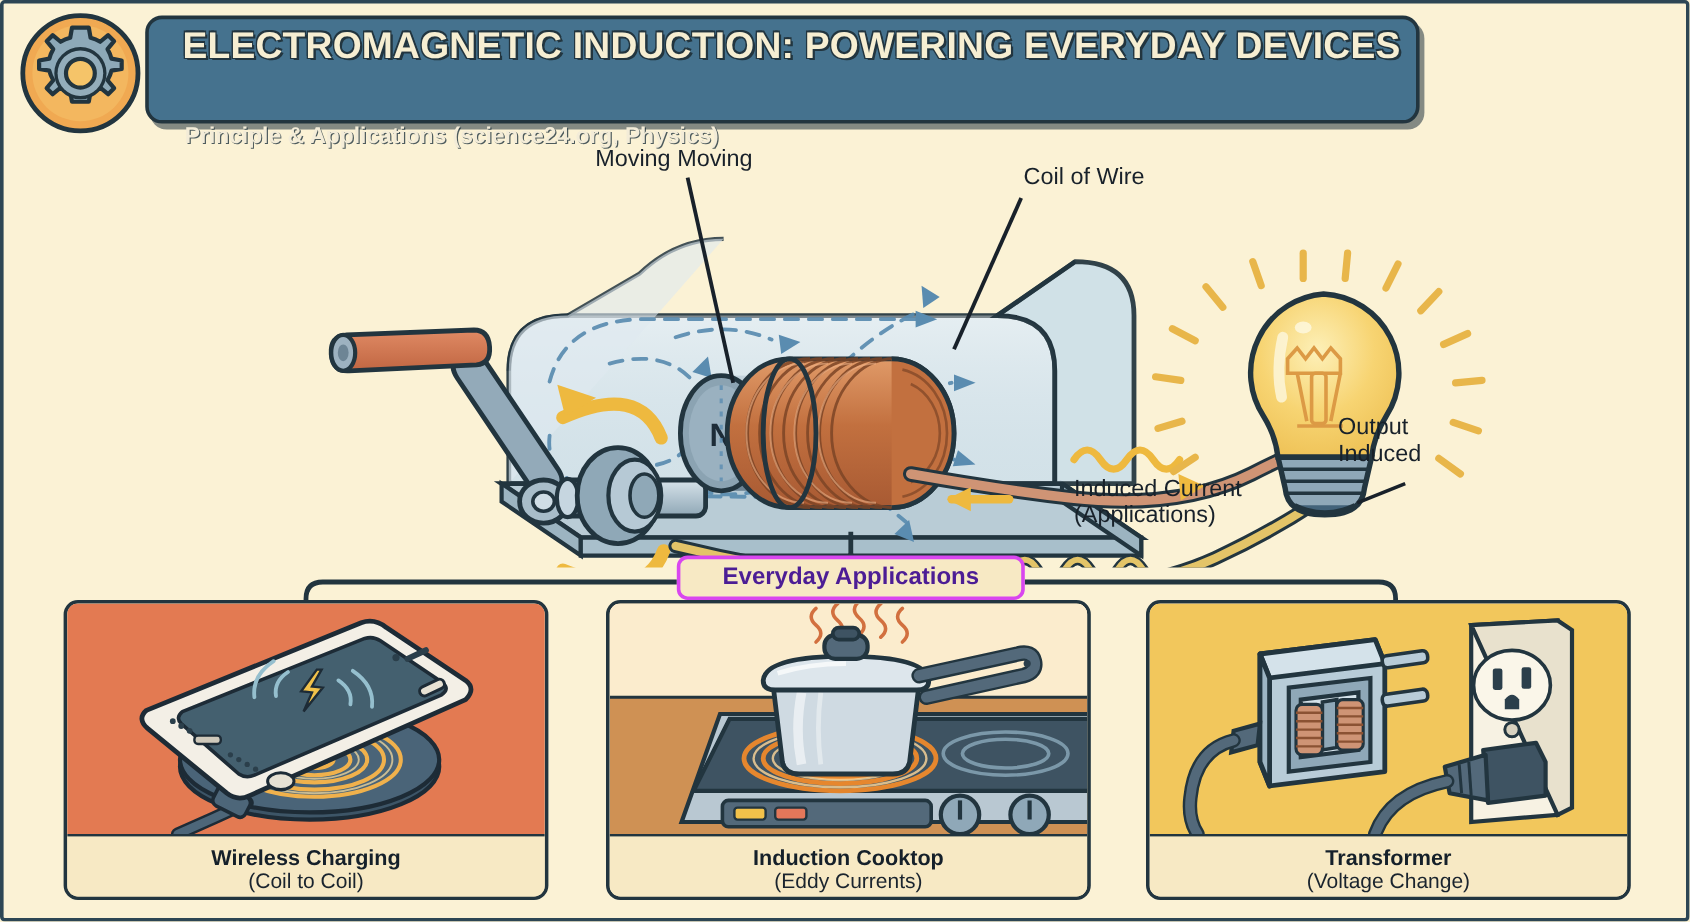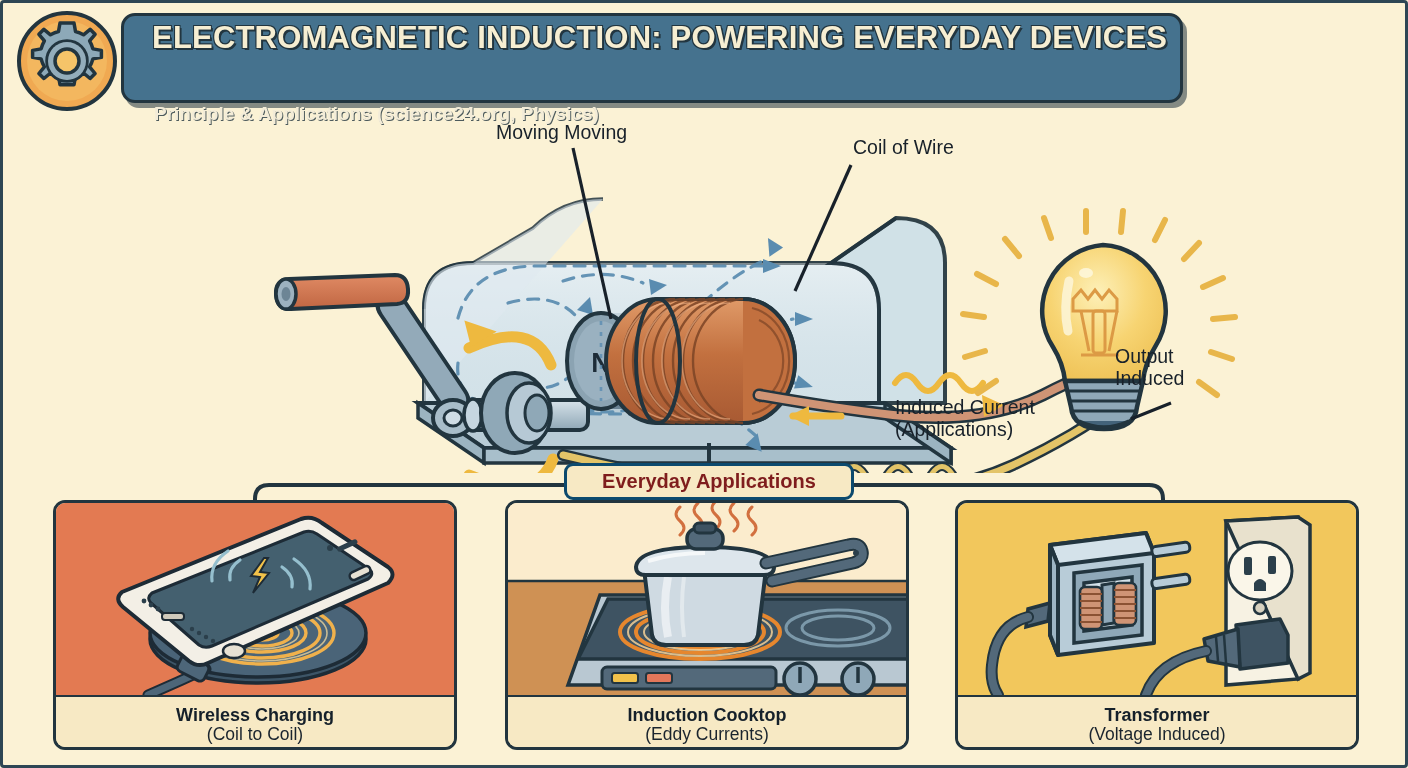--- a/index.html
+++ b/index.html
@@ -63,24 +63,24 @@
   #lbl-coil-of-wire   { left: 806px; top: 33px; margin-left: 44px; }
   #lbl-output-device  { left: 1112px; top: 242px; }
   #lbl-induced        { left: 848px; top: 293px; margin-left: 44px; }
 
   
   #tree { position: absolute; left: 0; top: 440px; width: 1408px; height: 70px; }
   #apps-box {
     position: absolute; left: 561px; top: 460px;
     width: 290px; height: 37px;
     background: #f7e9c4;
-    border: 3px solid #0c4a6e;
+    border: 3px solid #d946ef;
     border-radius: 9px;
     display: flex; align-items: center; justify-content: center;
-    font-size: 20px; font-weight: bold; color: #7f1d1d;
+    font-size: 20px; font-weight: bold; color: #4c1d95;
     z-index: 4;
   }
 
   
   .card {
     position: absolute; top: 497px;
     width: 404px; height: 250px;
     border: 3px solid #22353f;
     border-radius: 12px;
     overflow: hidden;
@@ -554,17 +554,17 @@
           </g>
 
           <path d="M92 100 L70 106 L68 124 L90 118 Z" fill="#53697a" stroke="#22353f" stroke-width="3.5"></path>
           <path d="M70 114 Q38 122 34 162 Q32 180 40 192" stroke="#22353f" stroke-width="12" fill="none" stroke-linecap="round"></path>
           <path d="M70 114 Q38 122 34 162 Q32 180 40 192" stroke="#53697a" stroke-width="8" fill="none" stroke-linecap="round"></path>
         </g>
       </svg>
     </div>
     <div class="card-caption">
       <div class="cap-title">Transformer</div>
-      <div class="cap-sub">(Voltage Induced)</div>
+      <div class="cap-sub">(Voltage Change)</div>
     </div>
   </div>
 
 </div>
 
 </body></html>

